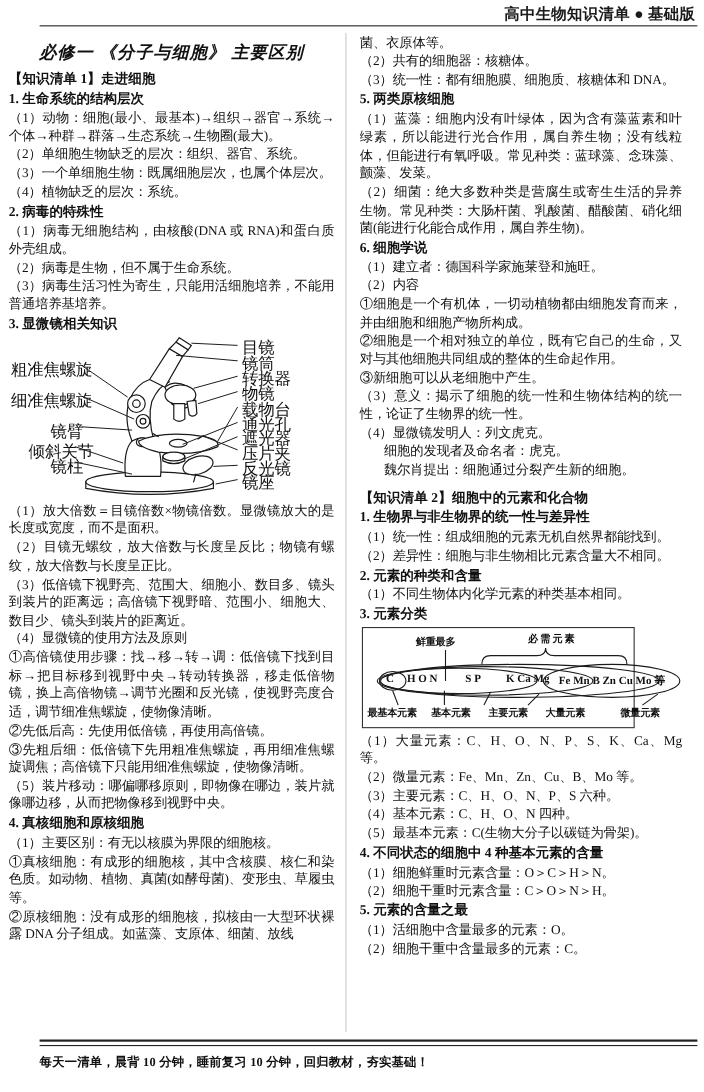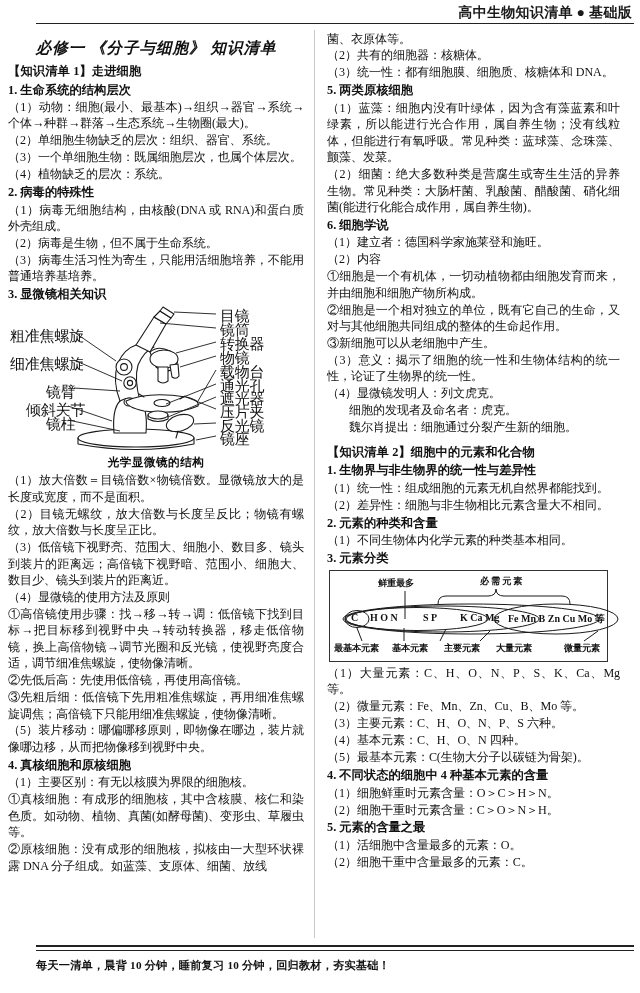--- a/index.html
+++ b/index.html
@@ -98,21 +98,21 @@
     position: absolute;
     font-size: 15px;
     font-weight: normal;
     white-space: nowrap;
     letter-spacing: -0.2px;
     color: #111;
   }
 
   
   .fig-elem {
-    width: 279px;
+    width: 248px;
     height: 92px;
     border: 1.2px solid #333;
     position: relative;
     margin: 3px 0 3px 2px;
     background: #fff;
   }
   .fig-elem svg { position: absolute; left: 0; top: 0; }
   .elabel {
     position: absolute;
     font-size: 9.2px;
@@ -157,21 +157,21 @@
 
 <div class="page-header">
   <div class="header-title">高中生物知识清单 ● 基础版</div>
   <div class="header-rule"></div>
 </div>
 
 <div class="columns">
 
   <div class="col col-left">
 
-    <div class="doc-title">必修一 《分子与细胞》 知识清单</div>
+    <div class="doc-title">必修一 《分子与细胞》 主要区别</div>
 
     <div class="sec-head">【知识清单 1】走进细胞</div>
 
     <div class="num-head">1. 生命系统的结构层次</div>
     <p class="body-line">（1）动物：细胞(最小、最基本)→组织→器官→系统→个体→种群→群落→生态系统→生物圈(最大)。</p>
     <p class="body-line">（2）单细胞生物缺乏的层次：组织、器官、系统。</p>
     <p class="body-line">（3）一个单细胞生物：既属细胞层次，也属个体层次。</p>
     <p class="body-line">（4）植物缺乏的层次：系统。</p>
 
     <div class="num-head">2. 病毒的特殊性</div>
@@ -255,21 +255,20 @@
       <span class="mlabel" style="left:212px; top:16px;">镜筒</span>
       <span class="mlabel" style="left:212px; top:30px;text-align:right;">转换器</span>
       <span class="mlabel" style="left:212px; top:44px;">物镜</span>
       <span class="mlabel" style="left:212px; top:58px;">载物台</span>
       <span class="mlabel" style="left:212px; top:72px;">通光孔</span>
       <span class="mlabel" style="left:212px; top:85px;">遮光器</span>
       <span class="mlabel" style="left:212px; top:98px;">压片夹</span>
       <span class="mlabel" style="left:212px; top:112px;">反光镜</span>
       <span class="mlabel" style="left:212px; top:125px;">镜座</span>
     </div>
-    <div class="fig-caption">光学显微镜的结构</div>
 
     <p class="body-line">（1）放大倍数＝目镜倍数×物镜倍数。显微镜放大的是长度或宽度，而不是面积。</p>
     <p class="body-line">（2）目镜无螺纹，放大倍数与长度呈反比；物镜有螺纹，放大倍数与长度呈正比。</p>
     <p class="body-line">（3）低倍镜下视野亮、范围大、细胞小、数目多、镜头到装片的距离远；高倍镜下视野暗、范围小、细胞大、数目少、镜头到装片的距离近。</p>
     <p class="body-line">（4）显微镜的使用方法及原则</p>
     <p class="body-line">①高倍镜使用步骤：找→移→转→调：低倍镜下找到目标→把目标移到视野中央→转动转换器，移走低倍物镜，换上高倍物镜→调节光圈和反光镜，使视野亮度合适，调节细准焦螺旋，使物像清晰。</p>
     <p class="body-line">②先低后高：先使用低倍镜，再使用高倍镜。</p>
     <p class="body-line">③先粗后细：低倍镜下先用粗准焦螺旋，再用细准焦螺旋调焦；高倍镜下只能用细准焦螺旋，使物像清晰。</p>
     <p class="body-line">（5）装片移动：哪偏哪移原则，即物像在哪边，装片就像哪边移，从而把物像移到视野中央。</p>
 

